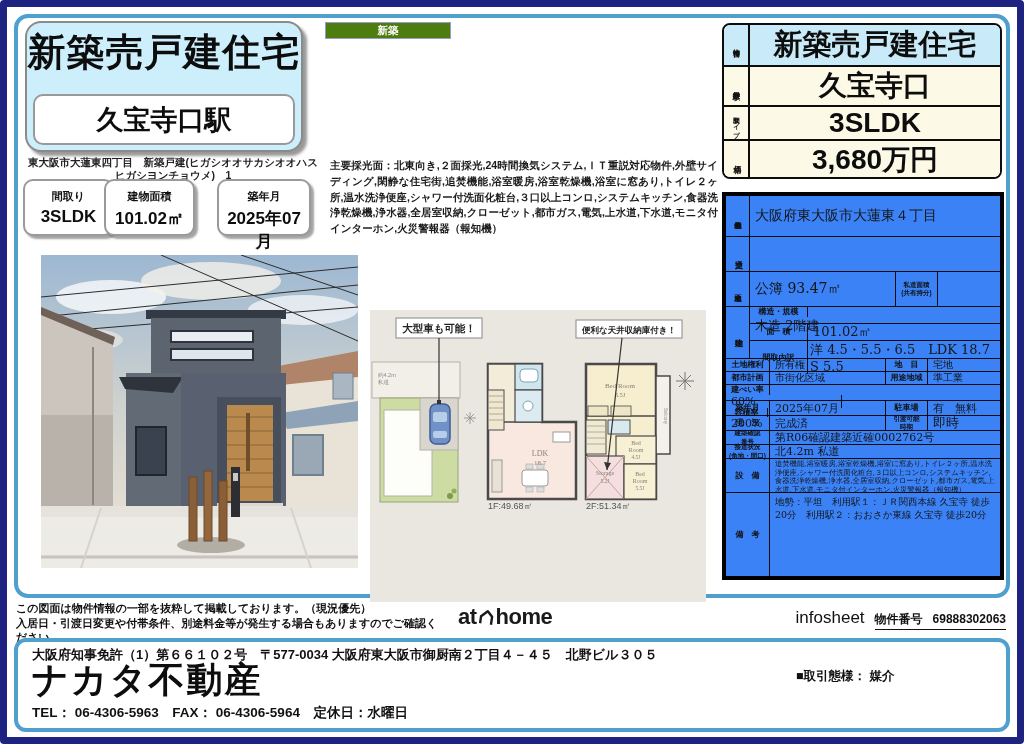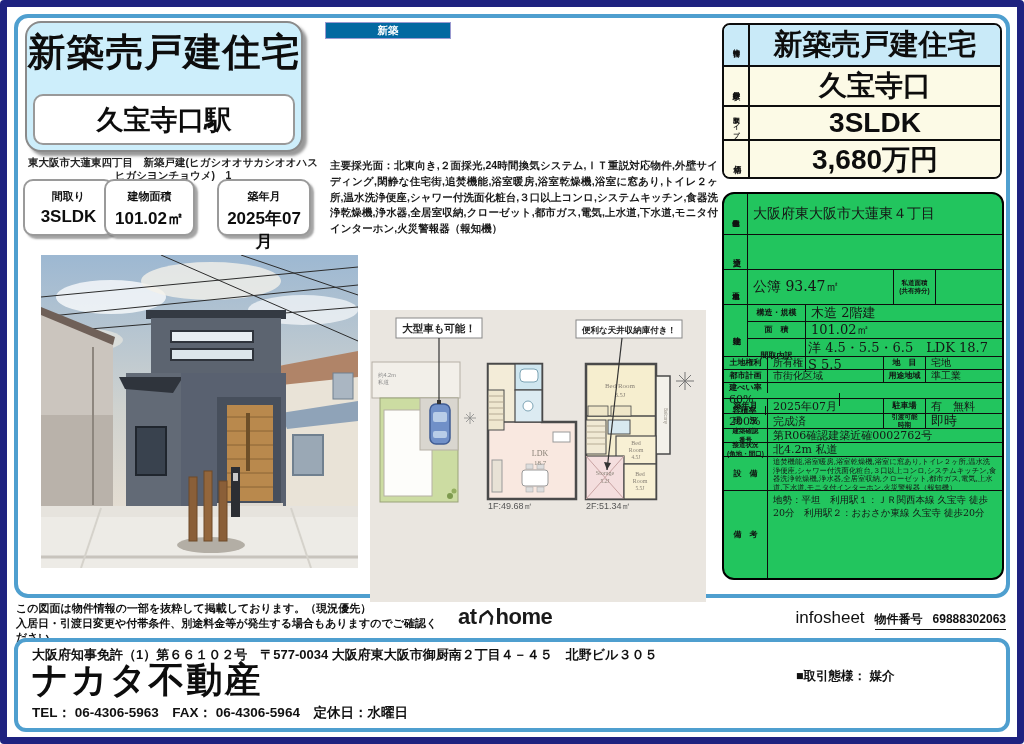--- a/index.html
+++ b/index.html
@@ -11,35 +11,35 @@
 
   
   .title-box{border:2px solid #8a8a8a;border-radius:16px;background:#cdeefb;box-shadow:4px 4px 3px rgba(70,70,70,.55);}
   .title-text{font-size:38px;font-weight:bold;color:#0d0d0d;text-align:center;letter-spacing:1px;line-height:1.0;margin-top:10px;}
   .station-box{position:absolute;left:6px;right:6px;bottom:5px;height:47px;background:#fff;border:2px solid #999;border-radius:10px;display:flex;align-items:center;justify-content:center;font-size:27px;font-weight:bold;color:#0d0d0d;}
   .addr{font-size:10.5px;font-weight:bold;color:#222;text-align:center;line-height:1.25;}
   .ibox{border:2px solid #9a9a9a;border-radius:10px;background:#fff;box-shadow:3px 3px 2px rgba(90,90,90,.55);text-align:center;}
   .ibox .lab{font-size:11px;font-weight:bold;margin-top:8px;color:#111;}
   .ibox .val{font-size:17px;font-weight:bold;color:#0d0d0d;margin-top:3px;}
 
-  .badge{background:#0369a1;border:1px solid #9a9ad0;color:#fff;font-size:10.5px;font-weight:bold;display:flex;align-items:center;justify-content:center;}
+  .badge{background:#4d7c0f;border:1px solid #9a9ad0;color:#fff;font-size:10.5px;font-weight:bold;display:flex;align-items:center;justify-content:center;}
   .cp-title{background:linear-gradient(180deg,#fffffa 0%,#f6f0a8 60%,#ece263 100%);font-size:15px;font-weight:bold;color:#3a3a28;display:flex;align-items:center;padding-left:8px;letter-spacing:2px;}
   .cp-body{font-size:10.5px;font-weight:bold;color:#1a1a1a;line-height:1.5;text-align:justify;}
 
   
   .stable{border:2px solid #0d0d0d;border-radius:8px;overflow:hidden;display:flex;flex-direction:column;}
   .srow{display:flex;box-sizing:border-box;border-bottom:2px solid #0d0d0d;background:#fcfae6;}
   .srow:last-child{border-bottom:none;}
   .srow.blue{background:#c9eaf8;}
   .sh{width:24px;border-right:2px solid #0d0d0d;display:flex;align-items:center;justify-content:center;}
   .sv{flex:1;display:flex;align-items:center;justify-content:center;font-weight:bold;color:#0d0d0d;}
   .vlab{writing-mode:vertical-rl;text-orientation:upright;font-weight:bold;color:#111;letter-spacing:1px;}
 
   
-  .dtable{border:2px solid #000000;border-radius:12px;background:#22c55e;overflow:hidden;display:flex;flex-direction:column;}
+  .dtable{border:4px solid #000000;border-radius:0;background:#3b82f6;overflow:hidden;display:flex;flex-direction:column;}
   .drow{display:flex;box-sizing:border-box;border-bottom:1.5px solid #0d0d0d;}
   .drow:last-child{border-bottom:none;}
   .dh{border-right:1.5px solid #0d0d0d;display:flex;align-items:center;justify-content:center;flex-direction:column;box-sizing:border-box;}
   .dl{border-right:1.5px solid #0d0d0d;display:flex;align-items:center;justify-content:center;flex-direction:column;font-weight:bold;box-sizing:border-box;}
   .dv{display:flex;align-items:center;padding:0 5px;font-family:"DejaVu Serif","Liberation Serif",serif;color:#151515;box-sizing:border-box;}
   .lbl8{font-size:8px;font-weight:bold;color:#111;line-height:1.2;text-align:center;}
   .lbl7{font-size:6.5px;font-weight:bold;color:#111;line-height:1.25;text-align:center;}
 
   
   .note{font-size:11px;font-weight:bold;color:#111;line-height:1.32;}
@@ -306,21 +306,21 @@
           <span class="lbl7">(共有持分)</span>
         </div>
         <div class="dv" style="flex:1;"></div>
       </div>
 
       <div class="drow" style="height:52px;">
         <div class="dh" style="width:24px;">
             <span class="vlab" style="font-size:8px;">建物</span>
           </div>
         <div style="flex:1;display:flex;flex-direction:column;">
-          <div style="display:flex;height:17px;border-bottom:1px solid #0d0d0d;box-sizing:border-box;">
+          <div style="display:flex;height:17px;border-bottom:1px solid #0d0d0d;box-sizing:border-box;flex-direction:column;">
             <div class="dl" style="width:58px;">
                 <span class="lbl8">構造・規模</span>
               </div>
             <div class="dv" style="flex:1;font-size:13px;">木造 2階建</div>
           </div>
           <div style="display:flex;height:17px;border-bottom:1px solid #0d0d0d;box-sizing:border-box;">
             <div class="dl" style="width:58px;">
                 <span class="lbl8">面　積</span>
               </div>
             <div class="dv" style="flex:1;font-size:13px;">101.02㎡</div>

